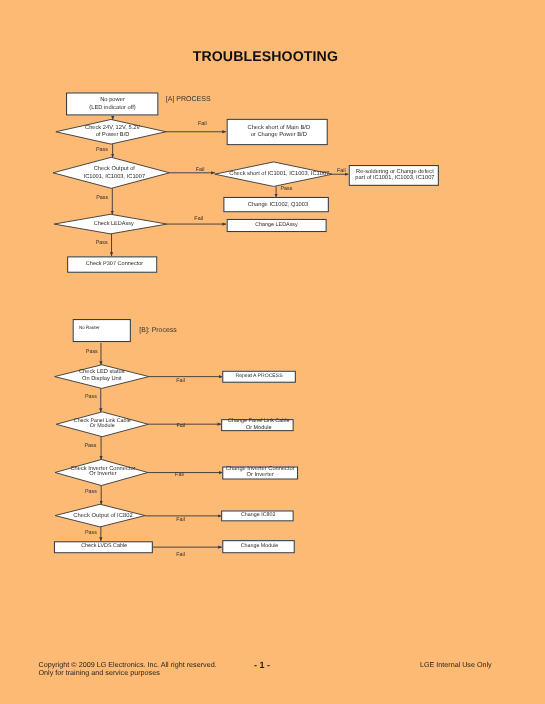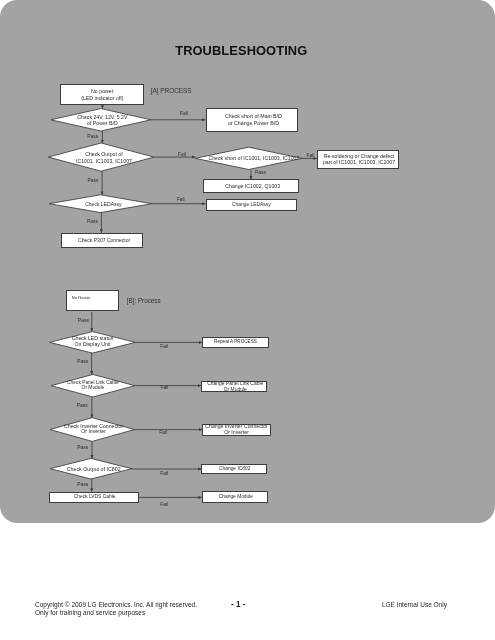--- a/index.html
+++ b/index.html
@@ -1,20 +1,20 @@
 <!DOCTYPE html>
 <html><head>
 <meta charset="utf-8">
 <title>TROUBLESHOOTING</title>
 <style>
   html,body{margin:0;padding:0;background:#ffffff;}
   body{width:495px;height:640px;overflow:hidden;
        font-family:"Liberation Sans",sans-serif;color:#000;
        -webkit-font-smoothing:antialiased;}
-  #page{position:relative;width:495px;height:523px;background:#a3a3a3;border-radius:17px;}
+  #page{position:relative;width:495px;height:640px;background:#fdba74;}
 
   .title{position:absolute;left:175.2px;top:42.8px;text-align:left;
          font-size:12.85px;font-weight:bold;letter-spacing:0.1px;color:#101010;
          white-space:nowrap;}
 
   .sect-label{position:absolute;font-size:6.4px;color:#303030;white-space:nowrap;}
 
   
   .node{position:absolute;box-sizing:border-box;display:flex;
         align-items:center;justify-content:center;text-align:center;}

